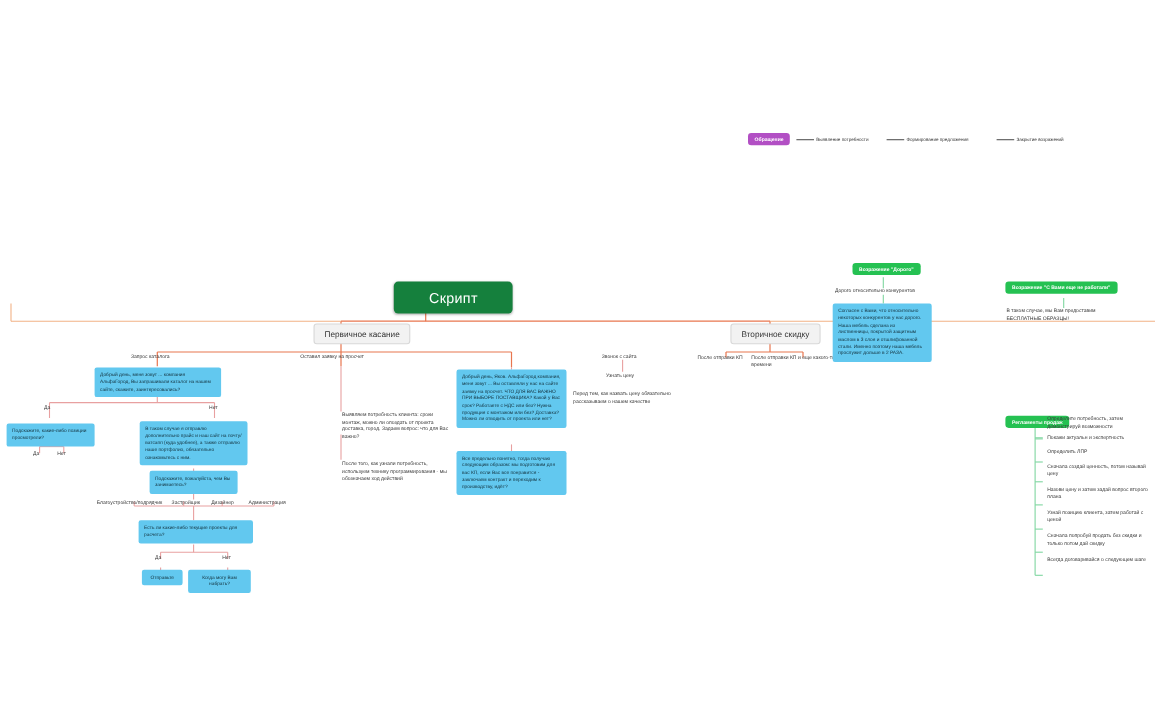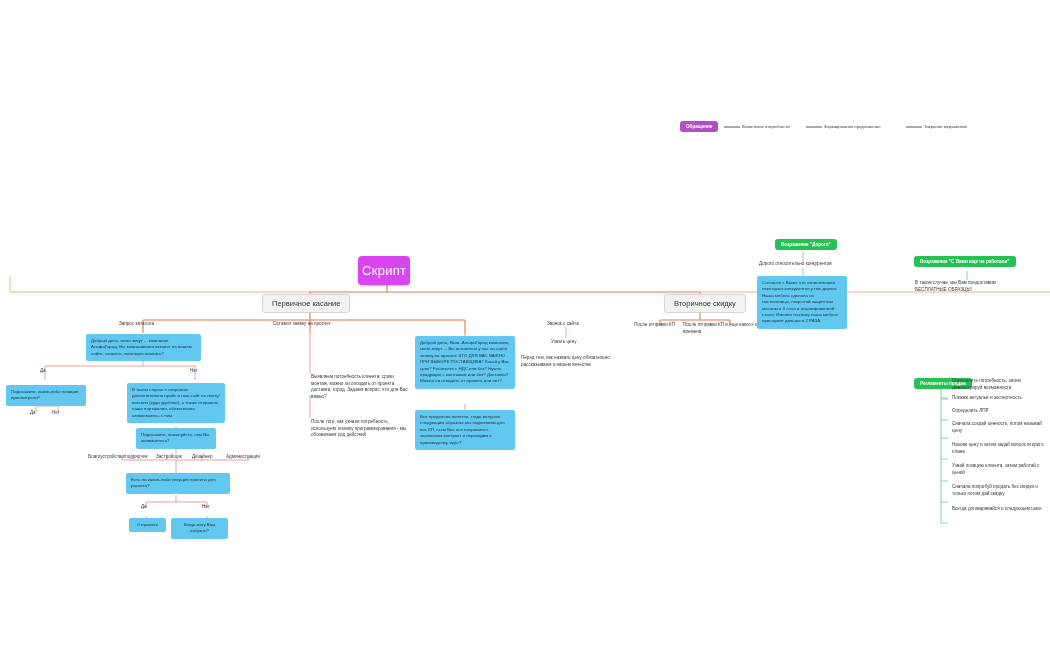--- a/index.html
+++ b/index.html
@@ -6,22 +6,22 @@
   body{
     width:1050px;height:650px;position:relative;overflow:hidden;
     font-family:"Liberation Sans","DejaVu Sans",sans-serif;
     color:#2b2b2b;
   }
   .canvas{position:absolute;left:0;top:0;width:1050px;height:650px;}
   .node{position:absolute;box-sizing:border-box;}
 
   
   .root{
-    background:#d946ef;color:#ffffff;border-radius:4px;
-    font-size:13px;padding:7px 4px;letter-spacing:.3px;
+    background:#15803d;color:#ffffff;border-radius:4px;
+    font-size:13px;padding:7px 32px;letter-spacing:.3px;
     box-shadow:0 1px 2px rgba(0,0,0,.25);
     white-space:nowrap;
   }
   
   .pill{
     background:#f2f2f2;border:1px solid #d8d8d8;border-radius:3px;
     font-size:7.5px;padding:4px 9px;white-space:nowrap;color:#333;
   }
   
   .chip-purple{
@@ -139,21 +139,21 @@
     </g>
   </svg>
 
   <div class="node chip-purple" style="left:680px;top:121px;">Обращение</div>
   <div class="node lbl tiny" style="left:742px;top:124px;">Выявление потребности</div>
   <div class="node lbl tiny" style="left:824px;top:124px;">Формирование предложения</div>
   <div class="node lbl tiny" style="left:924px;top:124px;">Закрытие возражений</div>
 
   <div class="node root" style="left:358px;top:256px;">Скрипт</div>
 
-  <div class="node pill" style="left:262px;top:294px;">Первичное касание</div>
+  <div class="node pill" style="left:285px;top:294px;">Первичное касание</div>
   <div class="node pill" style="left:664px;top:294px;">Вторичное скидку</div>
 
   <div class="node lbl" style="left:119px;top:321px;">Запрос каталога</div>
   <div class="node lbl" style="left:273px;top:321px;">Оставил заявку на просчет</div>
   <div class="node lbl" style="left:547px;top:321px;">Звонок с сайта</div>
 
   <div class="node blue" style="left:86px;top:334px;width:115px;">Добрый день, меня зовут ... компания АльфаГород, Вы запрашивали каталог на нашем сайте, скажите, заинтересовались?</div>
 
   <div class="node yn" style="left:40px;top:368px;">Да</div>
   <div class="node yn" style="left:190px;top:368px;">Нет</div>

